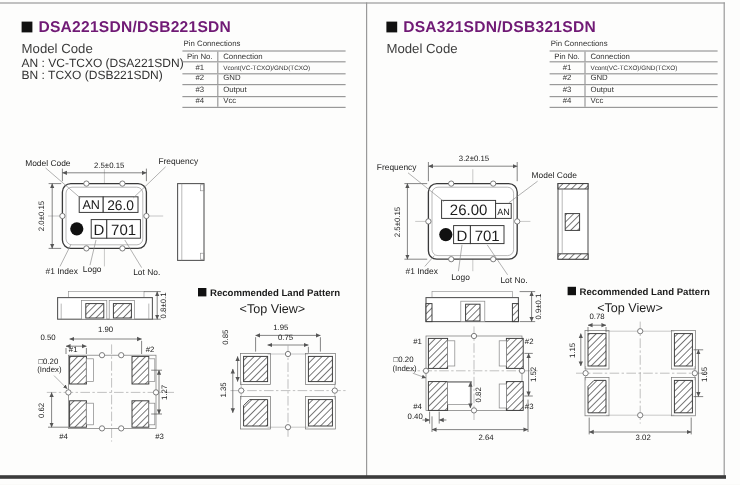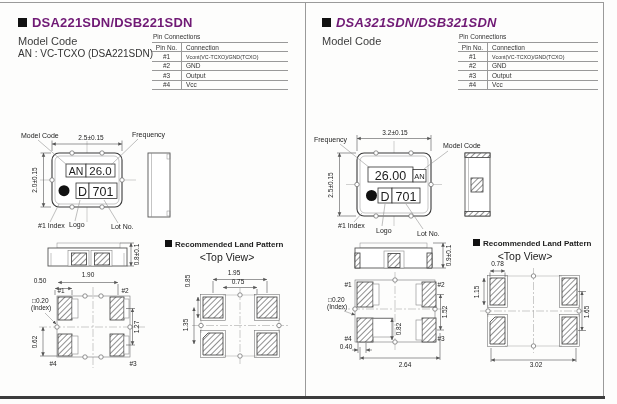--- a/index.html
+++ b/index.html
@@ -63,20 +63,21 @@
   <div class="rule bottom"></div>
 
   <section>
     <div class="panel-header" style="left:18px;top:15px;">
       <span class="sq"></span>
       <h1>DSA221SDN/DSB221SDN</h1>
     </div>
     <div class="model-code" style="left:18px;top:35px;">
       <div class="mc-heading">Model Code</div>
       <div class="mc-line">AN : VC-TCXO (DSA221SDN)</div>
+      <div class="mc-line">BN : TCXO (DSB221SDN)</div>
     </div>
     <div class="pin-block" style="left:152px;top:33px;width:136px;">
       <div class="pt-title">Pin Connections</div>
       <div class="pin-table">
         <div class="pt-row">
           <div class="pt-cell pin">Pin No.</div>
           <div class="pt-cell conn">Connection</div>
         </div>
         <div class="pt-row">
           <div class="pt-cell pin">#1</div>
@@ -249,21 +250,21 @@
         <line class="dm" x1="247" y1="164" x2="247" y2="169"></line>
         <text class="t-d" x="180" y="156" text-anchor="middle" transform="rotate(-90 180 156)">0.85</text>
         <line class="dm" x1="188" y1="172" x2="188" y2="193" marker-start="url(#aL)" marker-end="url(#aL)"></line>
         <text class="t-d" x="178" y="200" text-anchor="middle" transform="rotate(-90 178 200)">1.35</text>
         <line class="dm" x1="184" y1="182.5" x2="184" y2="219" marker-start="url(#aL)" marker-end="url(#aL)"></line>
       </g>
     </svg>
   </section>
 
   <section>
-    <div class="panel-header" style="left:322px;top:15px;font-style:italic;">
+    <div class="panel-header" style="left:322px;top:15px;">
       <span class="sq"></span>
       <h1>DSA321SDN/DSB321SDN</h1>
     </div>
     <div class="model-code" style="left:322px;top:35px;">
       <div class="mc-heading">Model Code</div>
     </div>
     <div class="pin-block" style="left:458px;top:33px;width:140px;">
       <div class="pt-title">Pin Connections</div>
       <div class="pin-table">
         <div class="pt-row">

